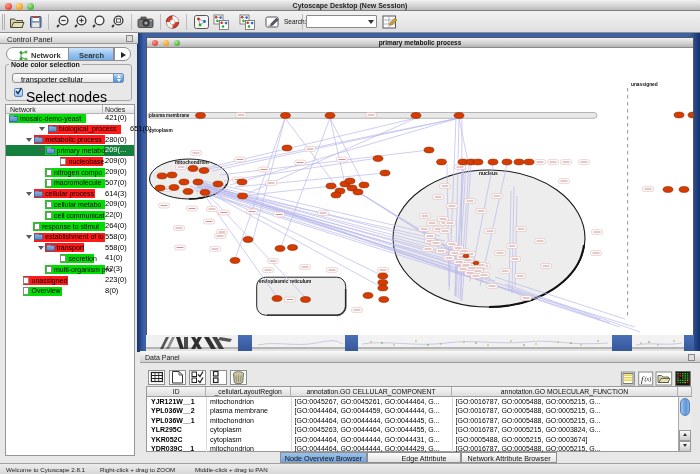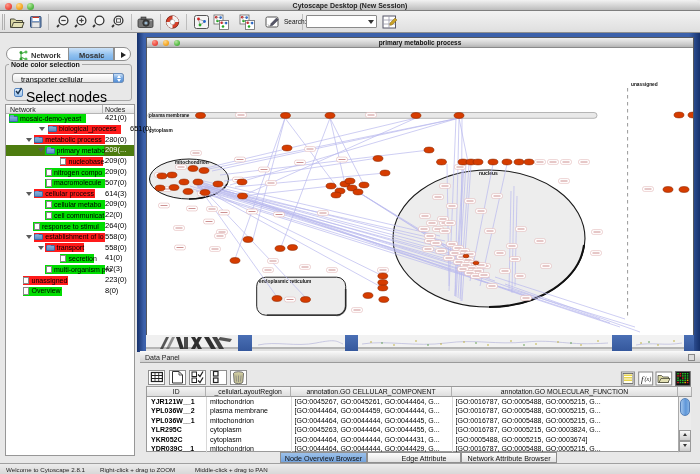--- a/index.html
+++ b/index.html
@@ -552,24 +552,28 @@
           <circle cx="282" cy="10" r="0.8"></circle>
           <circle cx="330" cy="8" r="0.8"></circle>
 <circle cx="378" cy="10" r="0.8"></circle>
           <circle cx="425" cy="8" r="0.8"></circle>
           <circle cx="503" cy="7" r="0.8"></circle>
 </g>
 </svg>
     </div>
 
   <div id="cp" class="abs">
+    <div id="cphead" class="abs">
+        <span>Control Panel</span>
+      <div style="position:absolute;right:5px;top:2px;width:7px;height:7px;border:1px solid #888;background:#ddd;"></div>
+    </div>
     <div id="seg" class="abs">
       <div class="segtxt" style="left:24px;">Network</div>
       <div id="segmosaic"></div>
-      <div class="segtxt" style="left:72px;">Mosaic</div>
+      <div class="segtxt" style="left:72px;">Search</div>
       <div style="position:absolute;left:107px;top:0;width:18px;height:14px;border-left:1px solid #8f8f8f;"></div>
       <div style="position:absolute;left:114px;top:4px;width:0;height:0;border-top:3.5px solid transparent;border-bottom:3.5px solid transparent;border-left:5px solid #222;"></div>
       <svg style="position:absolute;left:11px;top:2px;" width="11" height="11" viewBox="0 0 11 11">
         <line x1="3" y1="2" x2="3" y2="9" stroke="#3aa83a" stroke-width="1"></line>
         <line x1="3" y1="4" x2="7" y2="2" stroke="#3aa83a" stroke-width="1"></line>
         <line x1="3" y1="7" x2="7" y2="9" stroke="#3aa83a" stroke-width="1"></line>
         <circle cx="3" cy="2.5" r="1.5" fill="#2e9e2e"></circle>
           <circle cx="3" cy="9" r="1.5" fill="#2e9e2e"></circle>
         <circle cx="8" cy="2" r="1.5" fill="#55bb55"></circle>
           <circle cx="8" cy="9" r="1.5" fill="#55bb55"></circle>
@@ -610,21 +614,21 @@
             <span style="position:absolute;left:28.0px;top:1.5px;font-size:7px;color:#000;white-space:nowrap;">biological_process</span>
             <span class="tnum" style="">651(0)</span>
           </div>
       <div class="trow" style="left:0;top:29.6px;width:125px;">
             <div style="position:absolute;left:27.8px;top:0.8px;width:71.2px;height:9px;background:#ff1a1a;"></div>
             <div class="arr" style="left:20px;"></div>
             <div class="fold" style="left:28.3px;"></div>
             <span style="position:absolute;left:39.3px;top:1.5px;font-size:7px;color:#000;white-space:nowrap;">metabolic process</span>
             <span class="tnum" style="">280(0)</span>
           </div>
-      <div class="trow" style="left:0;top:40.4px;width:128px;background:#4d7c0f;">
+      <div class="trow" style="left:0;top:40.4px;width:128px;background:#15803d;">
             <div style="position:absolute;left:39.0px;top:0.8px;width:59.0px;height:9px;background:#00dd00;"></div>
             <div class="arr" style="left:31.5px;"></div>
             <div class="fold" style="left:39.5px;"></div>
             <span style="position:absolute;left:50.5px;top:1.5px;font-size:7px;color:#000;white-space:nowrap;">primary metabo</span>
             <span class="tnum" style="color:#fff;">209(...</span>
           </div>
       <div class="trow" style="left:0;top:51.2px;width:125px;">
             <div style="position:absolute;left:53.5px;top:0.8px;width:43.5px;height:9px;background:#ff1a1a;"></div>
             <div class="file" style="left:54px;"></div>
             <span style="position:absolute;left:62.5px;top:1.5px;font-size:7px;color:#000;white-space:nowrap;">nucleobase-</span>

